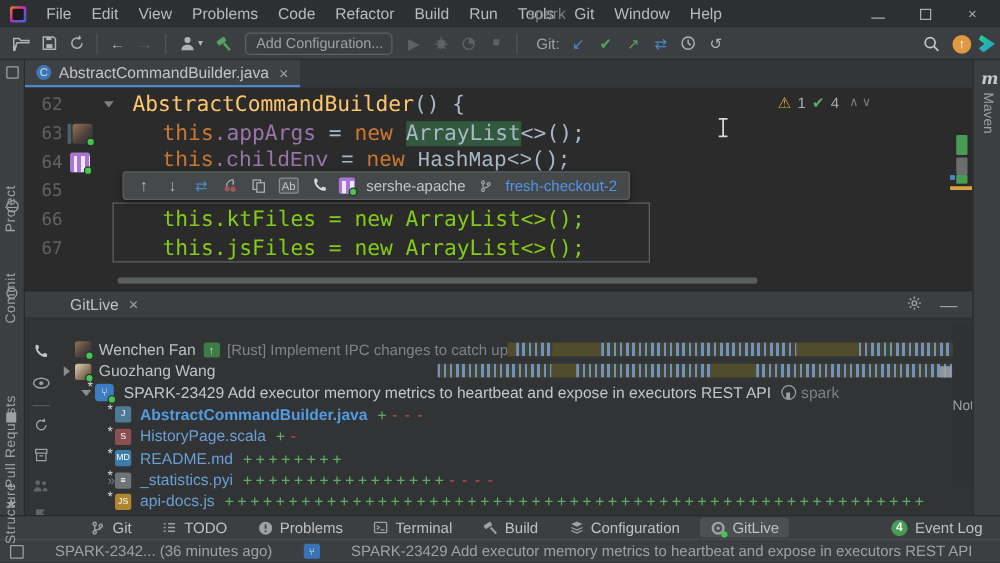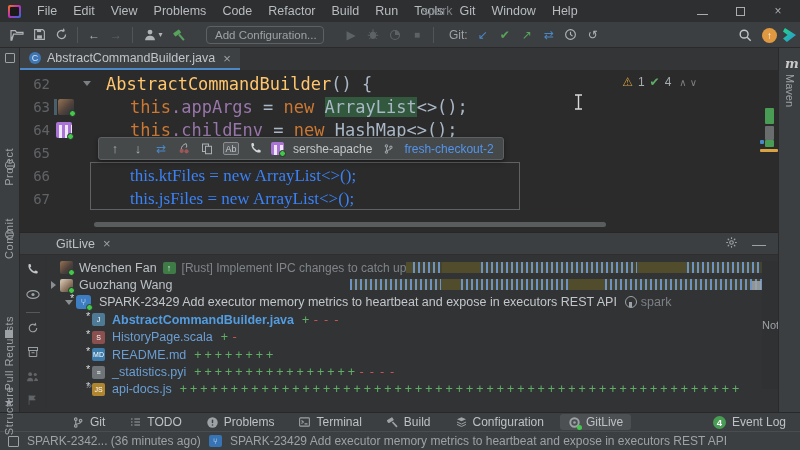--- a/index.html
+++ b/index.html
@@ -24,21 +24,21 @@
   
   .toolbar { height:26px; background:#3c3f41; border-bottom:1px solid #2a2a2a;
              display:flex; align-items:center; font-size:12px; position:relative; }
   .tb-ico { width:22px; height:20px; display:flex; align-items:center; justify-content:center;
             color:#afb3b6; flex:none; }
   .tb-sep { width:1px; height:16px; background:#515557; margin:0 5px; }
   .dim { color:#5d6365 !important; }
   .green { color:#57a35c !important; }
   .blue  { color:#4a87c7 !important; }
   .addconfig { width:118px; height:18px; border:1px solid #5e6163; border-radius:4px;
-               color:#9da2a6; display:flex; align-items:center; padding:0 8px; margin:0 16px;
+               color:#9da2a6; display:flex; align-items:center; padding:0 8px; margin:0 6px;
                font-size:11.5px; white-space:nowrap; }
   .gitlabel { color:#9da2a6; margin:0 4px 0 10px; }
   .tb-right { position:absolute; right:0; top:0; height:26px; display:flex; align-items:center; gap:6px; padding-right:4px; }
   .upd { width:15px; height:15px; border-radius:50%; background:#e09941; color:#fff;
          display:flex; align-items:center; justify-content:center; font-size:10px; font-weight:bold; }
   .teal-logo { width:13px; height:14px; background:linear-gradient(135deg,#21d789,#2a8fd8);
                clip-path:polygon(15% 0,100% 50%,30% 100%,0 75%,35% 50%,0 25%); }
 
   
   .workspace { display:flex; height:364px; }
@@ -74,21 +74,21 @@
   .gav::after, .av::after { content:""; position:absolute; right:-2px; bottom:-2px; width:5px;
         height:5px; border-radius:50%; background:#43c84c; border:1px solid #2b2b2b; }
   .av { width:13px; height:13px; border-radius:2px; position:relative; flex:none; }
   .av-photo-a, .av-wenchen { background:linear-gradient(135deg,#8a6a4f 10%,#50423c 55%,#27313c); }
   .av-pixel { background:#efe6f7; background-image:linear-gradient(#a974d4 3px,transparent 3px),
               repeating-linear-gradient(90deg,#a974d4 0 3px,transparent 3px 6px); }
   .av-guozhang { background:linear-gradient(135deg,#cbb9a6 15%,#8a7460 60%,#4a4038); }
   .av-ismael { background:linear-gradient(135deg,#b9c2cc 10%,#7d8893 55%,#3f4852); }
   .code { white-space:pre; font-size:17px; }
   .tk-d { color:#a9b7c6; } .tk-k { color:#cc7832; } .tk-f { color:#9876aa; }
-  .tk-m { color:#ffc66d; } .tk-g { color:#3b82f6;font-family:Liberation Serif, serif; }
+  .tk-m { color:#ffc66d; } .tk-g { color:#84cc16; }
   .tk-h { background:#32593d; }
   .ghost-box { position:absolute; left:70px; top:92px; width:430px; height:48px;
                border:1px solid #5e6264; pointer-events:none; }
   .float-toolbar { position:absolute; left:78px; top:67px; height:23px; background:#45494a;
                    border:1px solid #5e6163; border-radius:3px; display:flex; align-items:center;
                    gap:9px; padding:0 9px; font-family:"Liberation Sans",sans-serif; font-size:12px;
                    box-shadow:0 2px 5px rgba(0,0,0,.4); z-index:5; }
   .ft-ico { display:flex; align-items:center; justify-content:center; width:14px; height:14px;
             color:#afb3b6; font-size:13px; }
   .ab-ico { border:1px solid #8a8e91; border-radius:2px; font-size:9px; width:16px; height:13px;
@@ -103,21 +103,21 @@
   .smark { position:absolute; border-radius:1px; }
   .ibeam { position:absolute; left:554px; top:24px; width:9px; height:16px; color:#d6d9db; }
 
   
   .gitlive { height:180px; background:#313335; border-top:1px solid #272727; position:relative;
              overflow:hidden; }
   .gl-header { height:22px; background:#3c3f41; border-bottom:1px solid #2e2e2e; display:flex;
                align-items:center; padding-left:36px; font-size:12.5px; color:#bdc1c5; }
   .gl-close { color:#9da2a6; margin-left:8px; font-size:13px; }
   .gl-hright { margin-left:auto; display:flex; align-items:center; gap:14px; padding-right:12px; color:#9da2a6; }
-  .gl-body { display:flex; height:158px; }
+  .gl-body { display:flex; height:158px;margin-top:12px; }
   .gl-toolcol { width:26px; display:flex; flex-direction:column; align-items:center; gap:9px;
                 padding-top:8px; color:#9da2a6; border-right:1px solid #2e2e2e0d; }
   .gl-toolsep { width:14px; height:1px; background:#55595b; }
   .tree { position:relative; flex:1; padding-top:4px; overflow:hidden; font-size:12.5px; }
   .g-row { height:17.4px; display:flex; align-items:center; position:relative; color:#bdc1c5; }
   .chev { width:0; height:0; flex:none; }
   .chev-right { border-top:4px solid transparent; border-bottom:4px solid transparent; border-left:5px solid #8a8e91; }
   .chev-down { border-left:4px solid transparent; border-right:4px solid transparent; border-top:5px solid #8a8e91; }
   .chev-slot { flex:0 0 14px; display:flex; justify-content:center; }
   .u-name { margin-left:6px; white-space:nowrap; }
@@ -159,21 +159,21 @@
   .tw-ico { width:13px; height:13px; color:#9da2a6; position:relative; flex:none; }
   .tw-ico svg { display:block; }
   .glive-dot::after { content:""; position:absolute; right:-1px; bottom:-1px; width:5px; height:5px;
                       border-radius:50%; background:#43c84c; }
   .tw-right { margin-left:auto; display:flex; align-items:center; gap:6px; padding-right:14px; }
   .badge { width:13px; height:13px; border-radius:50%; background:#499C54; color:#fff; font-size:9.5px;
            display:flex; align-items:center; justify-content:center; font-weight:bold; }
 
   
   .statusbar { height:19px; background:#3c3f41; border-top:1px solid #4a4d4f; display:flex;
-               align-items:center; font-size:12px; color:#9da2a6; padding:0 8px; gap:8px; }
+               align-items:center; font-size:12px; color:#9da2a6; padding:0 8px; gap:25px; }
   .sb-winico { width:11px; height:11px; border:1.3px solid #9da2a6; border-radius:1px; }
   .sb-taskico { width:13px; height:12px; background:#3674b5; border-radius:2px; color:#e8f1fa;
                 font-size:8px; display:flex; align-items:center; justify-content:center; }
   .sb-right { margin-left:auto; display:flex; align-items:center; gap:14px; white-space:nowrap; }
   .lock { width:9px; height:7px; border:1.3px solid #9da2a6; border-radius:1px; position:relative; margin-top:3px; }
   .lock::before { content:""; position:absolute; left:1px; top:-5px; width:4px; height:4px;
                   border:1.3px solid #9da2a6; border-bottom:none; border-radius:3px 3px 0 0; }
   .titem { width:14px; height:14px; background:#499C54; border-radius:2px; color:#eaf5ea;
            font-size:10px; display:flex; align-items:center; justify-content:center; }
   svg { overflow:visible; }
@@ -329,21 +329,21 @@
               </span>
               <span class="foldcol"></span>
               <span class="code" style="padding-left: 34px;"><span class="tk-k">this</span><span class="tk-f">.appArgs</span><span class="tk-d"> = </span><span class="tk-k">new </span><span class="tk-d tk-h">ArrayList</span><span class="tk-d">&lt;&gt;();</span></span>
             </div>
             <div class="code-line">
               <span class="ln">64</span>
               <span class="avcol">
                 <span class="gav av-pixel"></span>
               </span>
               <span class="foldcol"></span>
-              <span class="code" style="padding-left: 34px;"><span class="tk-k">this</span><span class="tk-f">.childEnv</span><span class="tk-d"> = </span><span class="tk-k">new </span><span class="tk-d">HashMap</span><span class="tk-d">&lt;&gt;();</span></span>
+              <span class="code" style="padding-left: 34px; font-family: Liberation Mono, monospace;"><span class="tk-k">this</span><span class="tk-f">.childEnv</span><span class="tk-d"> = </span><span class="tk-k">new </span><span class="tk-d">HashMap</span><span class="tk-d">&lt;&gt;();</span></span>
             </div>
             <div class="code-line">
               <span class="ln">65</span>
               <span class="avcol"></span>
               <span class="foldcol"></span>
               <span class="code" style="padding-left: 34px;"></span>
             </div>
             <div class="code-line">
               <span class="ln">66</span>
               <span class="avcol"></span>

